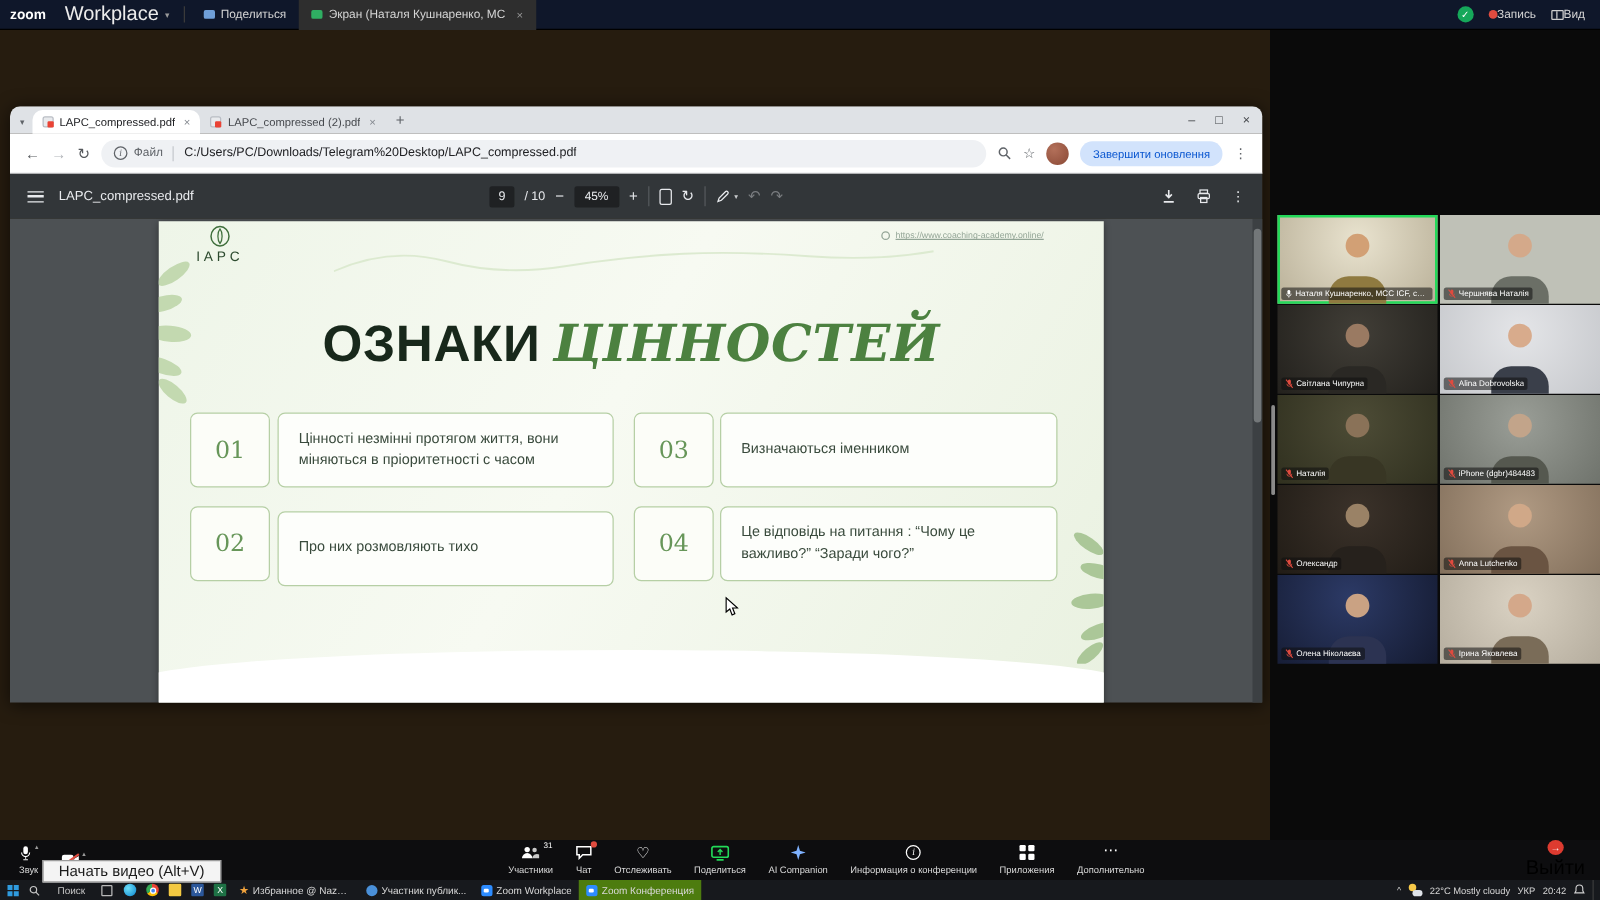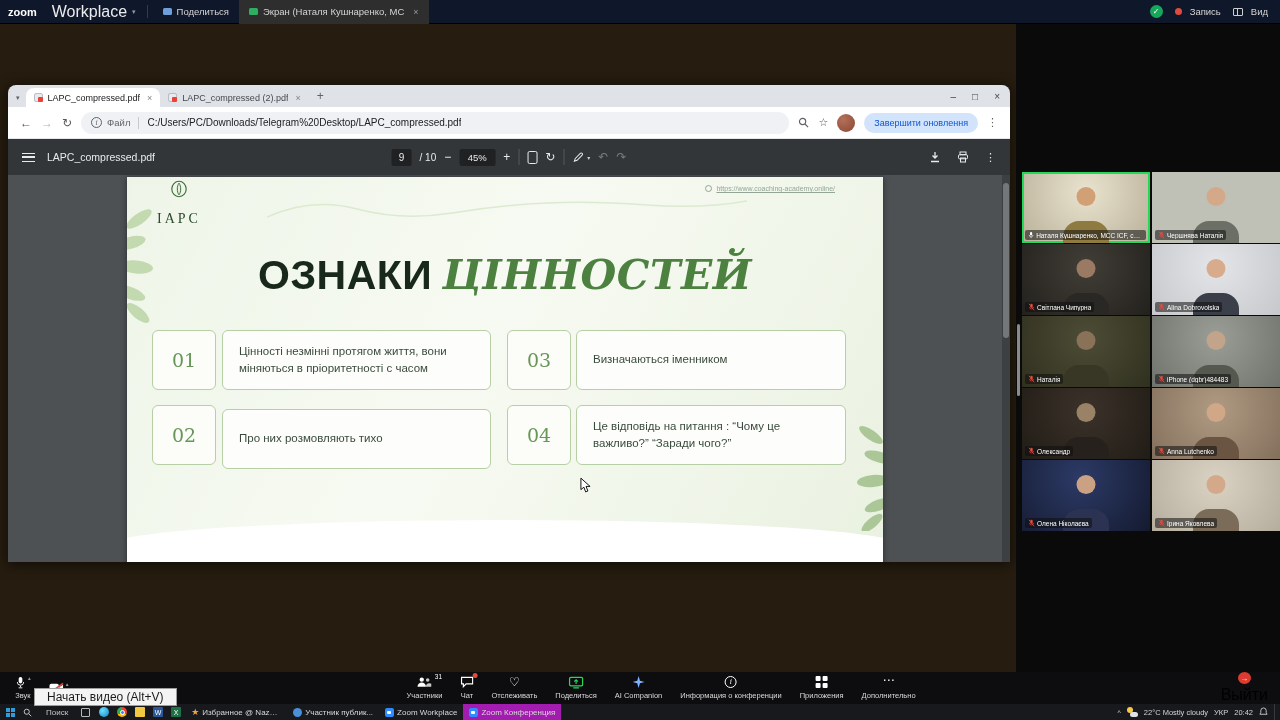--- a/index.html
+++ b/index.html
@@ -13,21 +13,21 @@
   .zwork{font-size:16px;color:#ececec;margin-left:15px}
   .zcaret{font-size:7px;color:#9a9a9a;margin:0 6px 0 5px}
   .zdiv{width:1px;height:13px;background:#3a3a3a;margin:0 5px}
   .ztab{display:flex;align-items:center;gap:5px;height:24px;padding:0 10px;font-size:9.5px;color:#d5d5d5;white-space:nowrap}
   .ztab.active{background:#2e2e2e}
   .zticon{width:9px;height:7px;border-radius:1.5px;background:#6f9fd8}
   .ztscreen{width:9px;height:7px;border-radius:1.5px;background:#2fae62}
   .ztx{color:#9a9a9a;font-size:9px;margin-left:4px}
   .zright{margin-left:auto;display:flex;align-items:center;gap:12px;padding-right:12px}
   .zshield{width:13px;height:13px;border-radius:50%;background:#16a85a;color:#fff;font-size:8px;display:flex;align-items:center;justify-content:center}
-  .zrec,.zview{display:flex;align-items:center;gap:8px;font-size:9.5px;color:#d5d5d5}
+  .zrec,.zview{display:flex;align-items:center;gap:0;font-size:9.5px;color:#d5d5d5}
   .reddot{width:7px;height:7px;border-radius:50%;background:#e04b3f}
   .viewic{width:10px;height:8px;border:1px solid #cfcfcf;border-radius:1px;position:relative}
   .viewic::after{content:"";position:absolute;left:3px;top:0;bottom:0;width:1px;background:#cfcfcf}
 
   
   #desktop{position:absolute;left:0;top:24px;width:1016px;height:648px;background:#261c0f;z-index:1}
 
   
   #chrome{position:absolute;left:8px;top:85px;width:1002px;height:477px;border-radius:8px 8px 0 0;overflow:hidden;z-index:2;box-shadow:0 2px 14px rgba(0,0,0,.6)}
   .tabstrip{height:22px;background:#dfe2e6;display:flex;align-items:flex-end;padding-left:6px;position:relative}
@@ -68,21 +68,21 @@
   .zoombox{width:36px;height:17px;background:#1f2123;border-radius:2px;display:flex;align-items:center;justify-content:center;font-size:9.5px}
   .vdiv{width:1px;height:16px;background:#55595c}
   .fiticon{width:10px;height:13px;border:1.3px solid #e8eaed;border-radius:2px}
   .caret6{font-size:6px;color:#c8cacc;margin-left:-4px}
   .pdfright{margin-left:auto;display:flex;align-items:center;gap:16px}
 
   .viewport{position:relative;height:445px;background:#4d5154;overflow:hidden}
   .slide{position:absolute;left:119px;top:2px;width:756px;height:415px;overflow:hidden;
     background:linear-gradient(120deg,#eef5e8 0%,#f7faf2 45%,#e9f1e0 100%);box-shadow:0 1px 6px rgba(0,0,0,.45)}
   .brand{position:absolute;left:30px;top:3px;display:flex;flex-direction:column;align-items:center}
-  .brandtxt{font-family:Liberation Serif, serif;font-size:14px;letter-spacing:3px;color:#2c4a2e;margin-top:13px}
+  .brandtxt{font-family:Liberation Sans, sans-serif;font-size:11px;letter-spacing:3px;color:#2c4a2e;margin-top:2px}
   .slink{position:absolute;right:48px;top:8px;display:flex;align-items:center;gap:4px;font-size:7px;color:#93a596}
   .globe{width:7px;height:7px;border-radius:50%;border:1px solid #93a596;flex:none}
   .slink u{text-decoration:underline}
   .stitle{position:absolute;left:0;right:0;top:74px;text-align:center;font-size:41px;font-weight:800;color:#18281b;letter-spacing:.5px;z-index:2}
   .stitle .green{font-family:"DejaVu Serif","Liberation Serif",serif;font-style:italic;font-weight:700;color:#4c8140;margin-left:10px}
   .numbox{position:absolute;width:64px;height:60px;border:1px solid #b6cfa5;background:#fcfdf8;border-radius:6px;z-index:2;
     display:flex;align-items:center;justify-content:center;font-family:"DejaVu Serif","Liberation Serif",serif;font-size:19px;color:#679659}
   .textbox{position:absolute;height:60px;border:1px solid #b6cfa5;background:#fdfefb;border-radius:6px;z-index:2;
     display:flex;align-items:center;padding:0 16px;font-size:11.5px;line-height:1.5;color:#394a3c}
   .n1{left:25px;top:153px}.t1{left:95px;top:153px;width:269px}
@@ -147,21 +147,21 @@
   .taskview{width:9px;height:9px;border:1px solid #b9b9b9;border-radius:1px;margin:0 5px}
   .appic{width:10px;height:10px;border-radius:2px;margin:0 4px;flex:none}
   .ic-edge{border-radius:50%;background:radial-gradient(circle at 35% 35%,#6ee0f7,#0a84d0)}
   .ic-chrome{border-radius:50%;background:conic-gradient(#ea4335 0 33%,#fbbc05 0 66%,#34a853 0 100%);position:relative}
   .ic-chrome::after{content:"";position:absolute;inset:2.5px;border-radius:50%;background:#4285f4;border:.5px solid #fff}
   .ic-folder{background:#f3c942;border-radius:1px}
   .ic-word{background:#2b579a;color:#fff;font-size:7px;display:flex;align-items:center;justify-content:center;border-radius:1px}
   .ic-excel{background:#1e7145;color:#fff;font-size:7px;display:flex;align-items:center;justify-content:center;border-radius:1px}
   .winbtn{display:flex;align-items:center;gap:3px;height:100%;padding:0 6px;max-width:102px;font-size:8px;color:#d8d8d8}
   .winbtn span{white-space:nowrap;overflow:hidden;text-overflow:ellipsis}
-  .winbtn.active{background:#a21caf}
+  .winbtn.active{background:#4d7c0f}
   .wb-star{color:#f0a23c;font-size:9px;flex:none}
   .wb-user{width:9px;height:9px;border-radius:50%;background:#4a90d9;flex:none}
   .wb-zoom{width:9px;height:9px;border-radius:2px;background:#2d8cff;flex:none;position:relative}
   .wb-zoom::after{content:"";position:absolute;left:2px;top:3px;width:4px;height:3px;border-radius:1px;background:#fff}
   .tray{margin-left:auto;display:flex;align-items:center;gap:6px;padding-right:3px;font-size:7.5px;color:#d5d5d5}
   .chev{font-size:7px;color:#cfcfcf}
   .weatheric{position:relative;width:11px;height:10px;flex:none}
   .weatheric::before{content:"";position:absolute;left:0;top:0;width:6px;height:6px;border-radius:50%;background:#f7c948}
   .weatheric::after{content:"";position:absolute;right:0;bottom:0;width:8px;height:5px;border-radius:3px;background:#dfe3e8}
   .showdesk{width:3px;height:16px;border-left:1px solid #3a3a3a}

